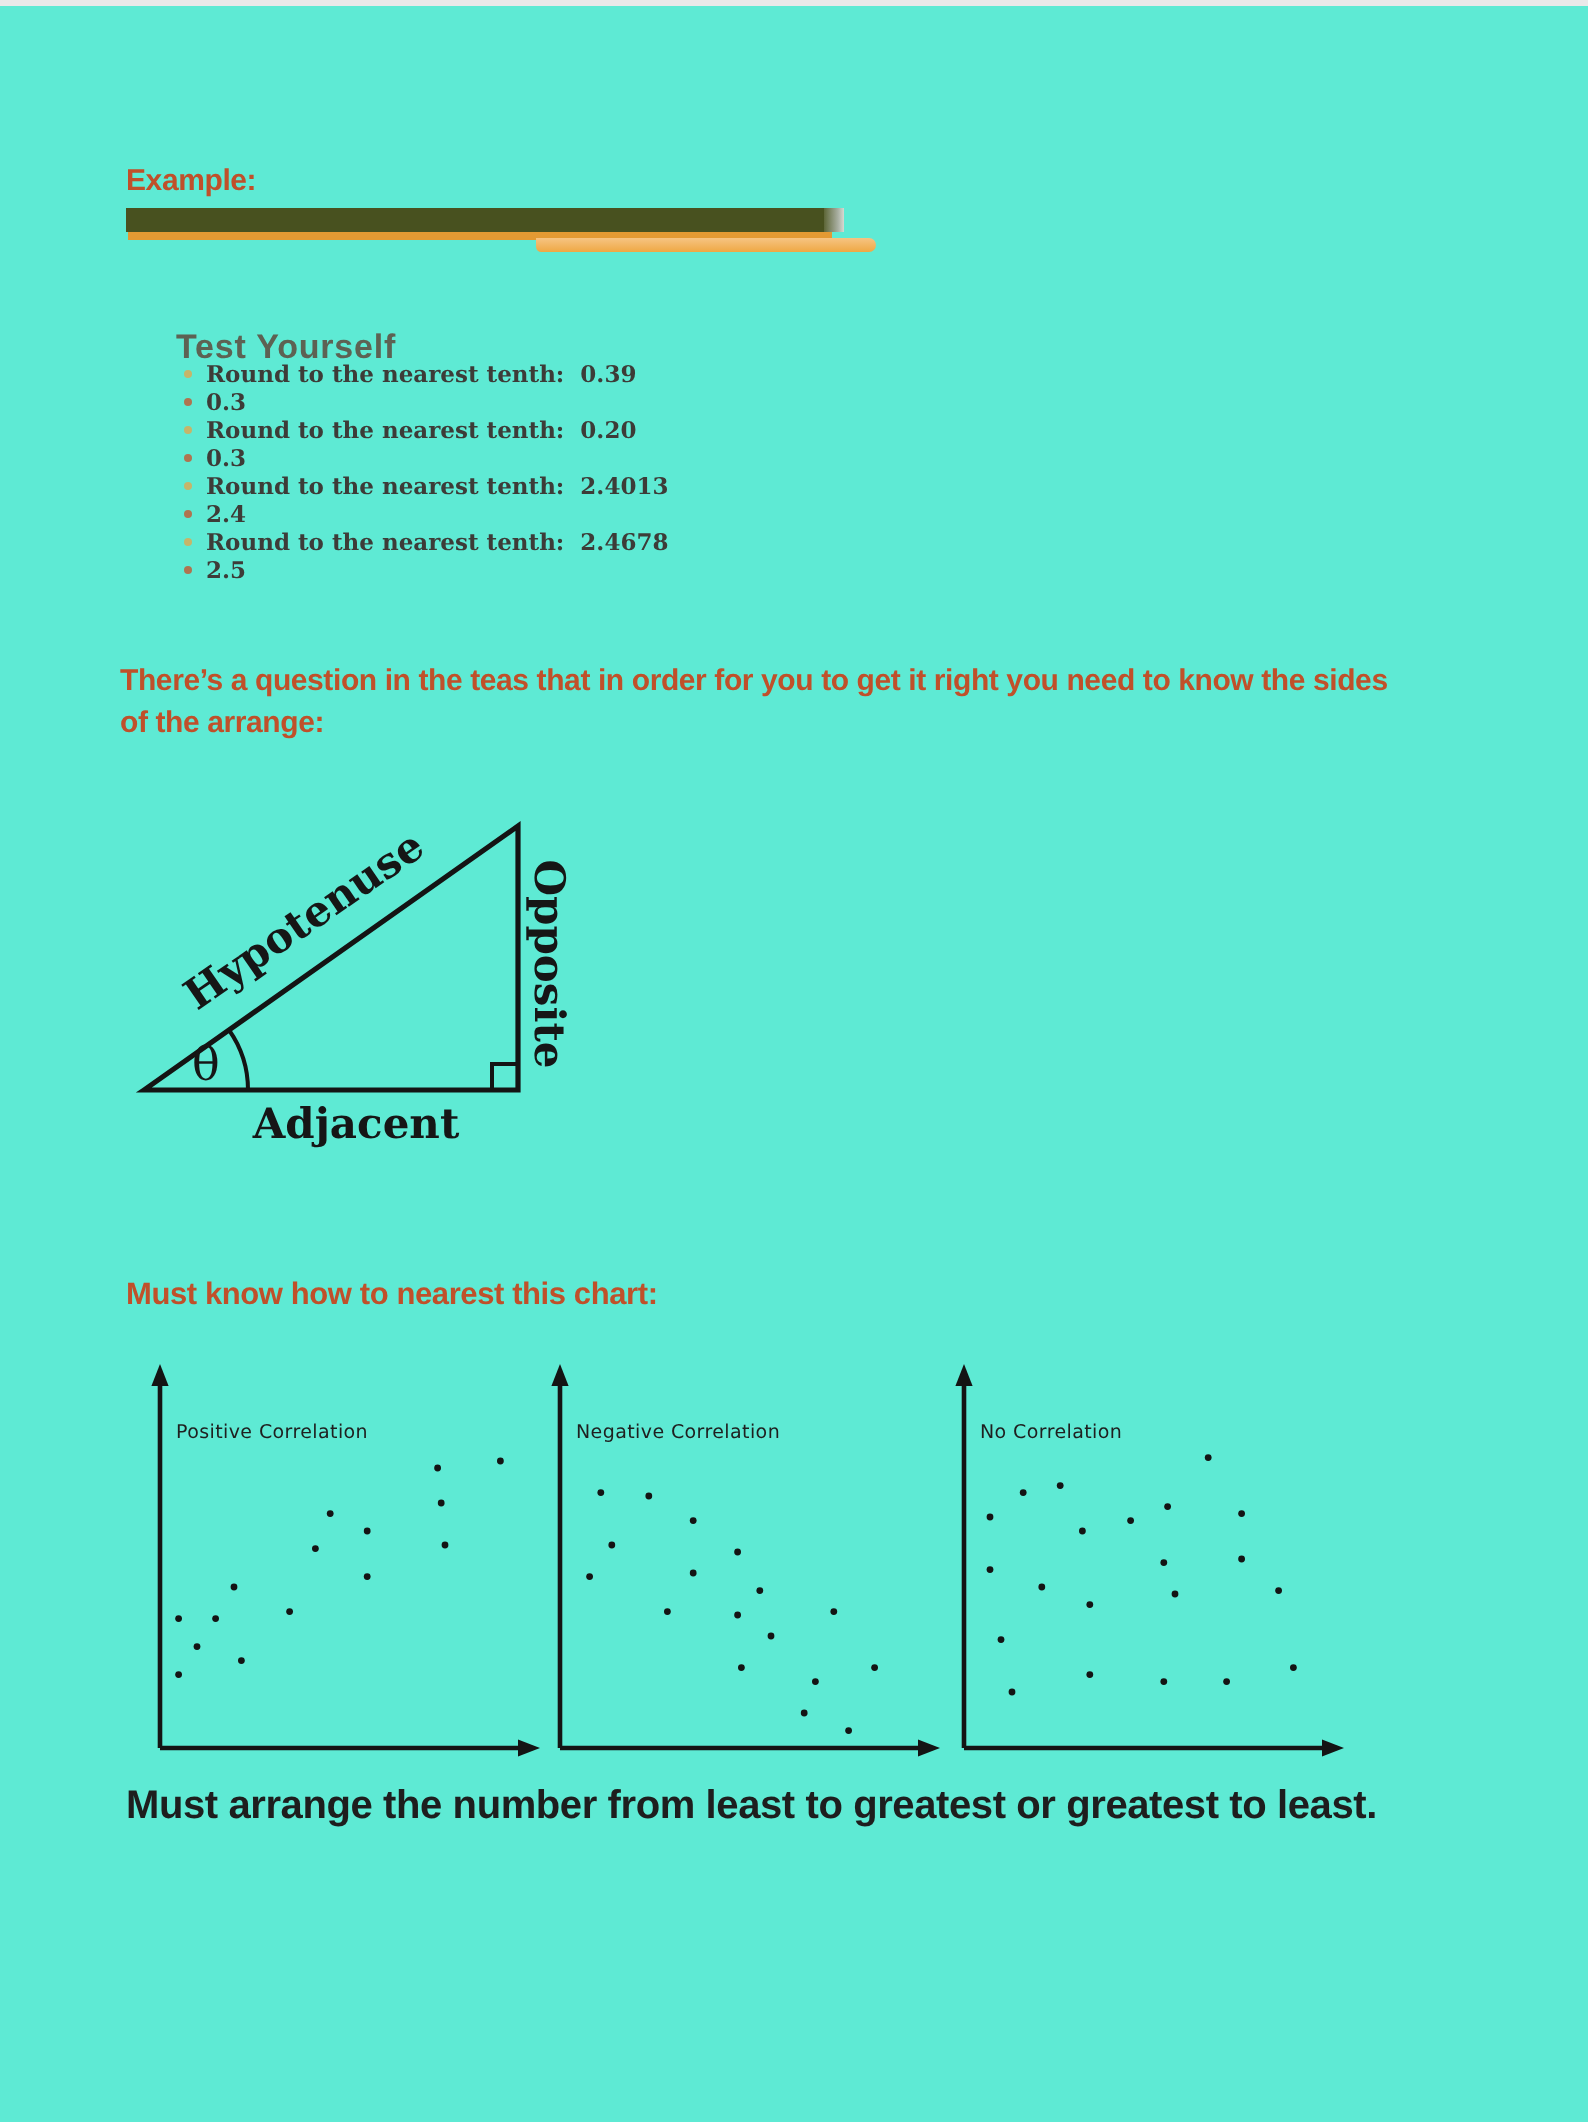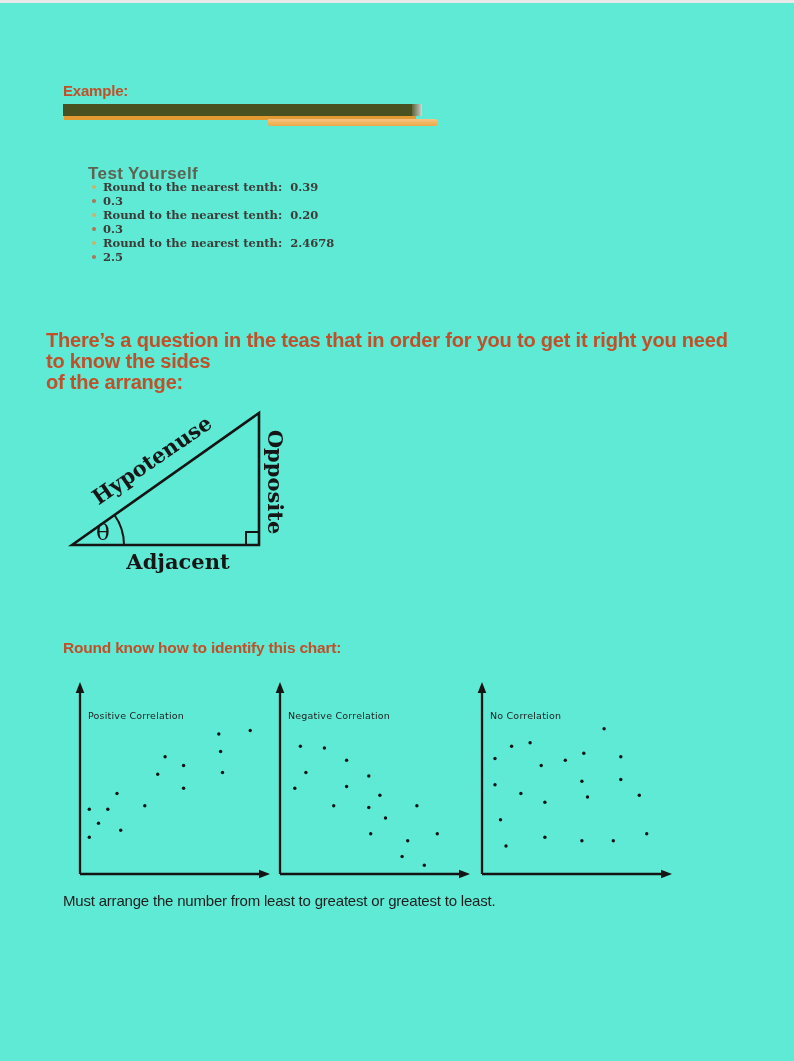--- a/index.html
+++ b/index.html
@@ -7,26 +7,26 @@
     position:relative;width:794px;height:1061px;background:#5eead4;
     margin:3px auto;overflow:hidden;
     font-family:"Liberation Sans",sans-serif;
   }
   
   .h-red{
     position:absolute;color:#c0502a;font-weight:bold;
     font-size:15px;letter-spacing:-0.2px;
   }
   .example{left:63px;top:79px;}
-  .teas{left:46px;top:327px;width:700px;line-height:21px;font-size:20px;}
+  .teas{left:60px;top:327px;width:700px;line-height:21px;font-size:15px;}
   .teas .tline{display:block;}
   .identify{left:63px;top:636px;font-size:15.5px;}
   .h-black{
-    position:absolute;color:#1e1e1e;font-weight:normal;
-    font-size:15px;letter-spacing:-0.2px;
+    position:absolute;color:#1e1e1e;font-weight:bold;
+    font-size:20px;letter-spacing:-0.2px;
   }
   .arrange{left:63px;top:889px;}
 
   
   .topbar{position:absolute;left:63px;top:101px;width:360px;height:24px;}
   .bar-green{
     position:absolute;left:0;top:0;width:349px;height:12px;
     background:#48511f;
   }
   .bar-green-tail{
@@ -110,20 +110,28 @@
       <span class="blt b-a"></span>
       <span class="btxt">0.3</span>
     </li>
     <li>
       <span class="blt b-q"></span>
       <span class="btxt">Round to the nearest tenth:  0.20</span>
     </li>
     <li>
       <span class="blt b-a"></span>
       <span class="btxt">0.3</span>
+    </li>
+    <li>
+      <span class="blt b-q"></span>
+      <span class="btxt">Round to the nearest tenth:  2.4013</span>
+    </li>
+    <li>
+      <span class="blt b-a"></span>
+      <span class="btxt">2.4</span>
     </li>
     <li>
       <span class="blt b-q"></span>
       <span class="btxt">Round to the nearest tenth:  2.4678</span>
     </li>
     <li>
       <span class="blt b-a"></span>
       <span class="btxt">2.5</span>
     </li>
   </ul>
@@ -136,21 +144,21 @@
   <svg class="triangle" width="290" height="185" viewBox="0 0 290 185">
     <polygon points="12,142 199,10 199,142" fill="none" stroke="#141414" stroke-width="2.6" stroke-linejoin="miter"></polygon>
     <rect x="186" y="129" width="13" height="13" fill="none" stroke="#141414" stroke-width="2"></rect>
     <path d="M 64 142 A 52 52 0 0 0 54.5 112" fill="none" stroke="#141414" stroke-width="2"></path>
     <text class="theta" x="36" y="137">θ</text>
     <text class="tri-label" transform="translate(96,63) rotate(-34.5)" text-anchor="middle">Hypotenuse</text>
     <text class="tri-label" transform="translate(213,79) rotate(90)" text-anchor="middle" dominant-baseline="middle">Opposite</text>
     <text class="tri-label" x="118" y="166" text-anchor="middle">Adjacent</text>
   </svg>
 
-  <div class="h-red identify">Round know how to identify this chart:</div>
+  <div class="h-red identify">Must know how to nearest this chart:</div>
 
   <svg class="chart c1" width="210" height="205" viewBox="0 0 210 205">
     <line class="axis" x1="14" y1="196" x2="14" y2="12"></line>
     <polygon class="arrowhead" points="14,4 9.7,15 18.3,15"></polygon>
     <line class="axis" x1="14" y1="196" x2="195" y2="196"></line>
     <polygon class="arrowhead" points="204,196 193,191.7 193,200.3"></polygon>
     <text class="ctitle" x="22" y="41">Positive Correlation</text>
   <circle cx="23.3" cy="131.3" r="1.7" fill="#141414"></circle>
       <circle cx="23.3" cy="159.3" r="1.7" fill="#141414"></circle>
       <circle cx="32.5" cy="145.3" r="1.7" fill="#141414"></circle>

